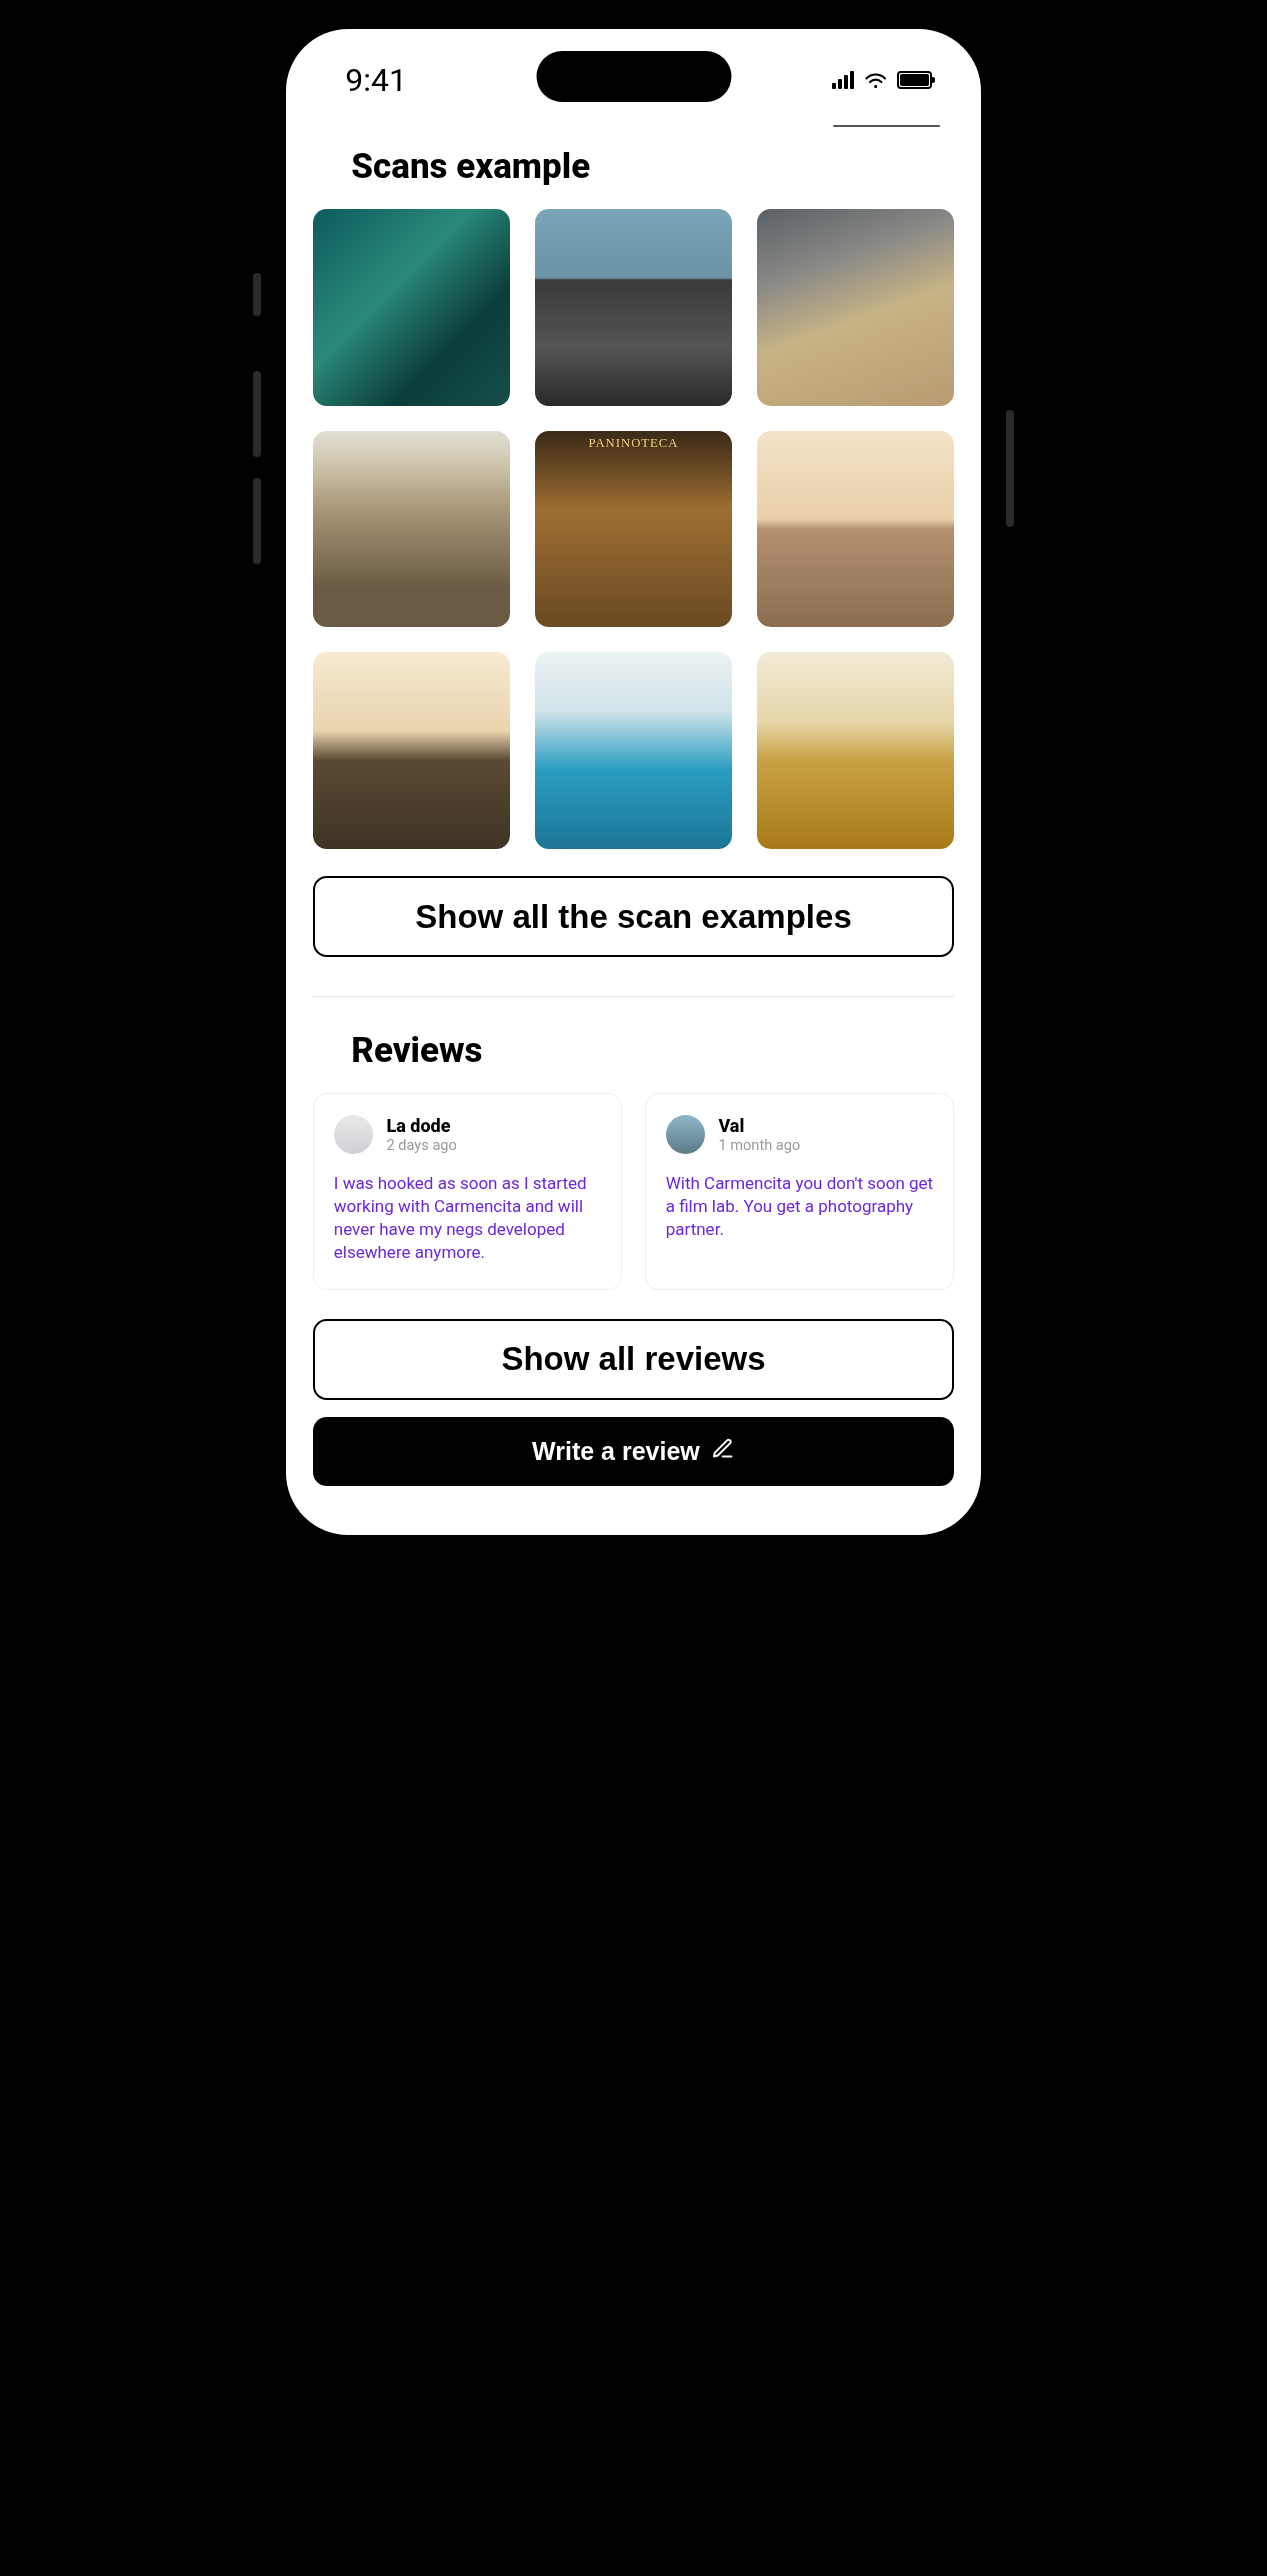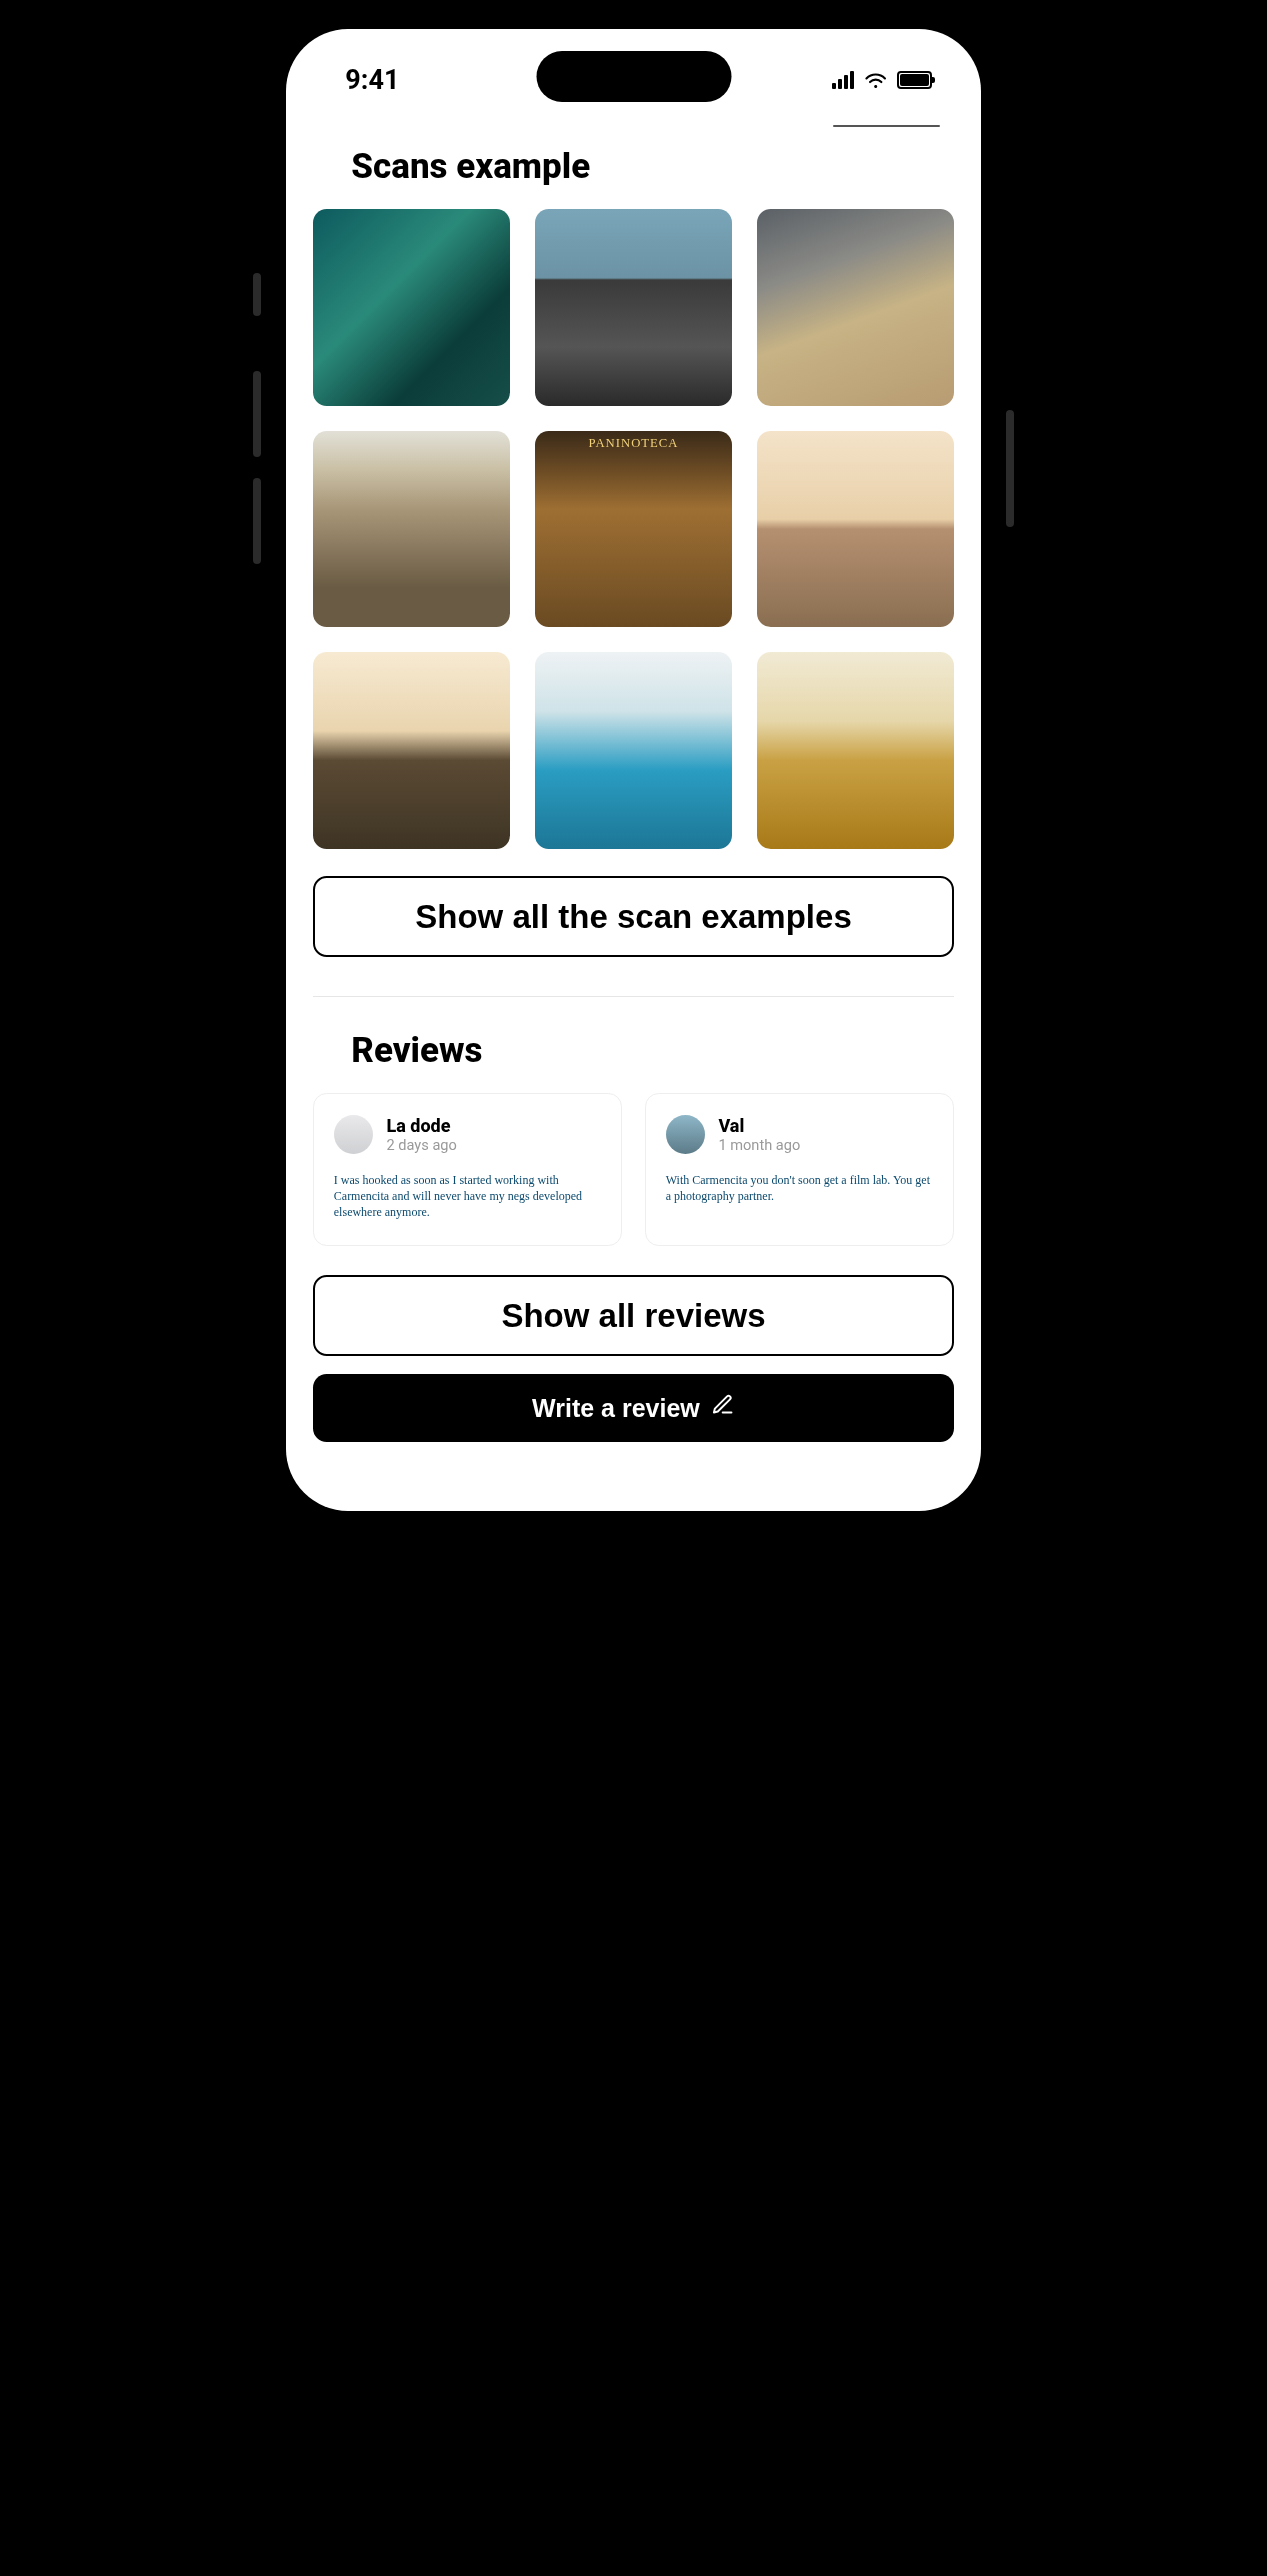--- a/index.html
+++ b/index.html
@@ -51,22 +51,22 @@
   .side-btn.right { right: -3.9px; top: 410px; width: 7.8px; height: 117px; }
 
   .status-bar {
     display: flex;
     justify-content: space-between;
     align-items: center;
     padding: 23.4px 49px 9.8px 59px;
     height: 88px;
   }
   .status-time {
-    font-size: 27px;
-    font-weight: 700;
+    font-size: 32px;
+    font-weight: 400;
   }
   .status-icons {
     display: flex;
     gap: 9.8px;
     align-items: center;
   }
   .signal-bars {
     display: flex;
     align-items: flex-end;
     gap: 2px;
@@ -188,21 +188,21 @@
   .avatar{
     width:39px;height:39px;border-radius:50%;
     background:#cfcfd4;
     display:flex;align-items:center;justify-content:center;
     overflow:hidden;
   }
   .avatar.a1{ background: linear-gradient(180deg,#e9e9eb,#cfd0d3); }
   .avatar.a2{ background: linear-gradient(180deg,#8eb7c8,#5c7b88); }
   .review-name{ font-size:18px; font-weight:800; }
   .review-time{ font-size:14.6px; color:#9a9a9a; }
-  .review-body{ font-size:12px; color:#0c4a6e; line-height:1.35;font-family:Liberation Serif, serif; }
+  .review-body{ font-size:17px; color:#6d28d9; line-height:1.35; }
 
   .solid-btn{
     width:100%;
     background:#000;
     color:#fff;
     border:none;
     border-radius:13.7px;
     font-size:25px;
     font-weight:700;
     padding:19.5px 11.7px;

